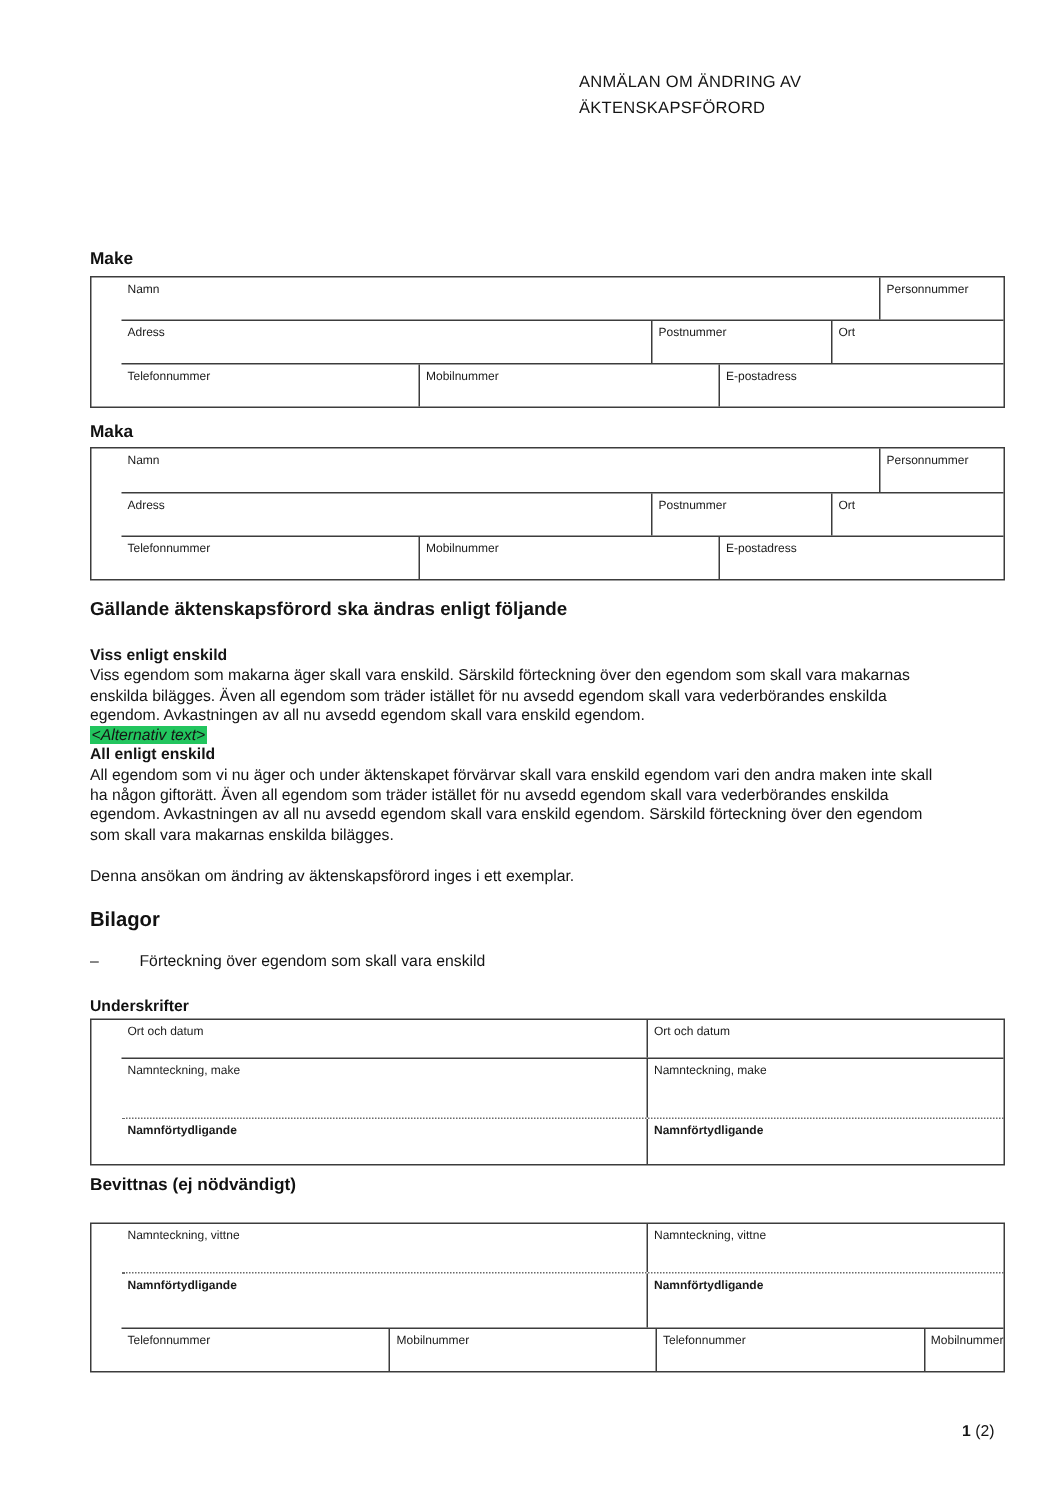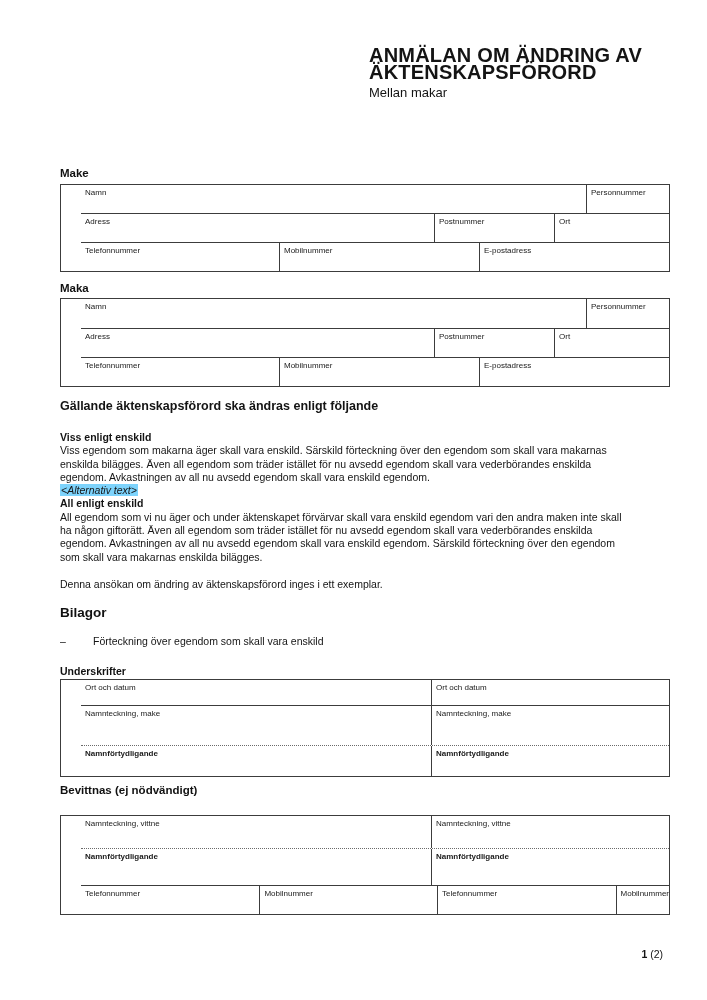--- a/index.html
+++ b/index.html
@@ -6,21 +6,21 @@
   html,body { background:#fff; }
   body {
     width:707px; height:1000px; position:relative;
     font-family:"Liberation Sans", sans-serif; color:#141414;
     overflow:hidden;
   }
   .abs { position:absolute; }
 
   
   .doc-header { left:369px; top:47px; }
-  .doc-title { font-weight:bold; font-size:20px; line-height:17px; letter-spacing:.2px; }
+  .doc-title { font-weight:normal; font-size:11px; line-height:17px; letter-spacing:.2px;margin-left:17px; }
   .doc-subtitle { font-size:13px; line-height:15px; margin-top:4px; }
 
   
   .sec-h { left:60px; font-weight:bold; font-size:11.5px; line-height:13px; color:#111; }
   .sec-h.big { font-size:13.5px; }
   .sec-h.small { font-size:10.5px; }
   .sub-h { left:60px; font-size:16px; line-height:12px;margin-top:43px; }
 
   
   .ftable { left:60px; width:610px; border:1px solid #3c3c3c; background:#fff;padding-left:20px; }
@@ -34,40 +34,39 @@
   .h25{height:25px}.h28{height:28px}.h29{height:29px}.h31{height:31px}
   .h32{height:32px}.h37{height:37px}.h40{height:40px}
   .w460{width:460px}.w308{width:308px}.w75{width:75px}.w153{width:153px}
   .w155{width:155px}.w305{width:305px}.w152{width:152px}
   .grow{flex:1 1 auto}
 
   
   .amendment { left:60px; top:399px; width:565px; font-size:10.5px; line-height:13.3px; }
   .amendment h2 { font-size:12.5px; line-height:14px; font-weight:bold; margin-bottom:18px; }
   .amendment h3 { font-size:10.5px; line-height:13.3px; font-weight:bold; }
-  .hl { background:#7dd3fc; font-style:italic; padding:0 1px; }
+  .hl { background:#22c55e; font-style:italic; padding:0 1px; }
   .note { margin-top:14px; }
 
   
   .bilagor-item { left:60px; top:635px; display:flex; font-size:10.5px; line-height:13px; }
   .bullet { width:33px; }
 
   
   .footer { right:44px; top:948px; font-size:10.5px; }
   .footer b { font-weight:bold; }
 </style>
 </head>
 <body>
 
 <header class="abs doc-header">
   <div class="doc-title">
     <div>ANMÄLAN OM ÄNDRING AV</div>
     <div>ÄKTENSKAPSFÖRORD</div>
   </div>
-  <div class="doc-subtitle">Mellan makar</div>
 </header>
 
 <h3 class="abs sec-h" style="top:167px">Make</h3>
 <div class="abs ftable" style="top:184px">
   <div class="frow h28">
     <div class="fcell w460">
         <span class="flabel">Namn</span>
       </div>
     <div class="fcell grow">
         <span class="flabel">Personnummer</span>

